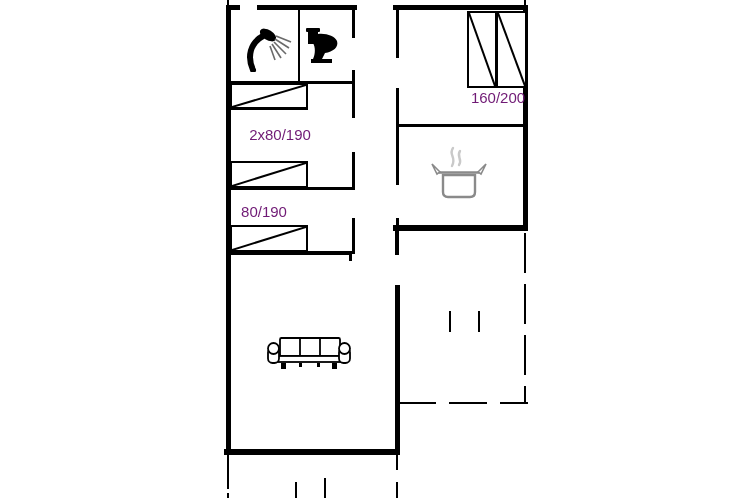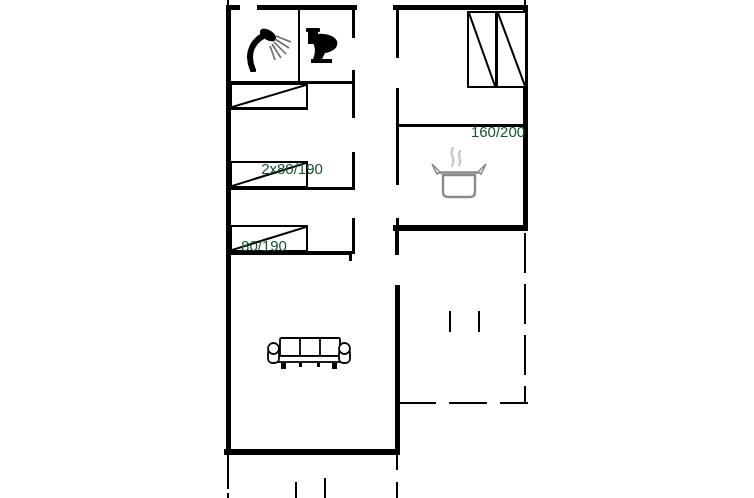--- a/index.html
+++ b/index.html
@@ -5,22 +5,22 @@
   html,body{margin:0;padding:0;background:#fff;}
   .stage{position:relative;width:754px;height:498px;background:#fff;
          font-family:"Liberation Sans",sans-serif;overflow:hidden;}
   .w{position:absolute;background:#000;}
   .thin{position:absolute;background:#000;}
   .dashv{position:absolute;width:2px;
          background:repeating-linear-gradient(to bottom,#000 0 40px,transparent 40px 51px);}
   .dashh{position:absolute;height:2px;
          background:repeating-linear-gradient(to right,#000 0 38px,transparent 38px 51px);}
   .room{position:absolute;}
-  .lbl{position:absolute;font-size:15px;line-height:1.1;color:#14532d;
-       text-align:center;white-space:nowrap;margin-top:34px;}
+  .lbl{position:absolute;font-size:15px;line-height:1.1;color:#701a75;
+       text-align:center;white-space:nowrap;}
   .bed{position:absolute;border:2px solid #000;background:#fff;box-sizing:border-box;}
   .bed.tb{border-bottom-width:3px;}
   .bed svg{position:absolute;left:0;top:0;width:100%;height:100%;}
   .icon{position:absolute;}
 </style>
 </head>
 <body>
 
 <div class="stage">
 
@@ -91,21 +91,21 @@
     <svg viewBox="0 0 100 100" preserveAspectRatio="none">
         <line x1="0" y1="0" x2="100" y2="100" stroke="#000" stroke-width="2" vector-effect="non-scaling-stroke"></line>
       </svg>
   </div>
   <div class="bed" style="left:496px;top:11px;width:31px;height:77px">
     <svg viewBox="0 0 100 100" preserveAspectRatio="none">
         <line x1="0" y1="0" x2="100" y2="100" stroke="#000" stroke-width="2" vector-effect="non-scaling-stroke"></line>
       </svg>
   </div>
 
-  <div class="lbl" style="left:250px;top:127px;width:84px">2x80/190</div>
+  <div class="lbl" style="left:238px;top:127px;width:84px">2x80/190</div>
   <div class="lbl" style="left:224px;top:204px;width:80px">80/190</div>
   <div class="lbl" style="left:460px;top:90px;width:76px">160/200</div>
 
   <svg class="icon" style="left:246px;top:26px" width="48" height="46" viewBox="0 0 48 46">
     <path d="M7 44 C1 31 4 17 17 10" stroke="#000" stroke-width="6" fill="none" stroke-linecap="round"></path>
     <ellipse cx="22" cy="9" rx="9" ry="5" fill="#000" transform="rotate(32 22 9)"></ellipse>
     <g stroke="#6a6a6a" stroke-width="1.6">
       <line x1="30" y1="10" x2="45" y2="16"></line>
       <line x1="29" y1="13" x2="43" y2="22"></line>
       <line x1="28" y1="16" x2="40" y2="28"></line>

